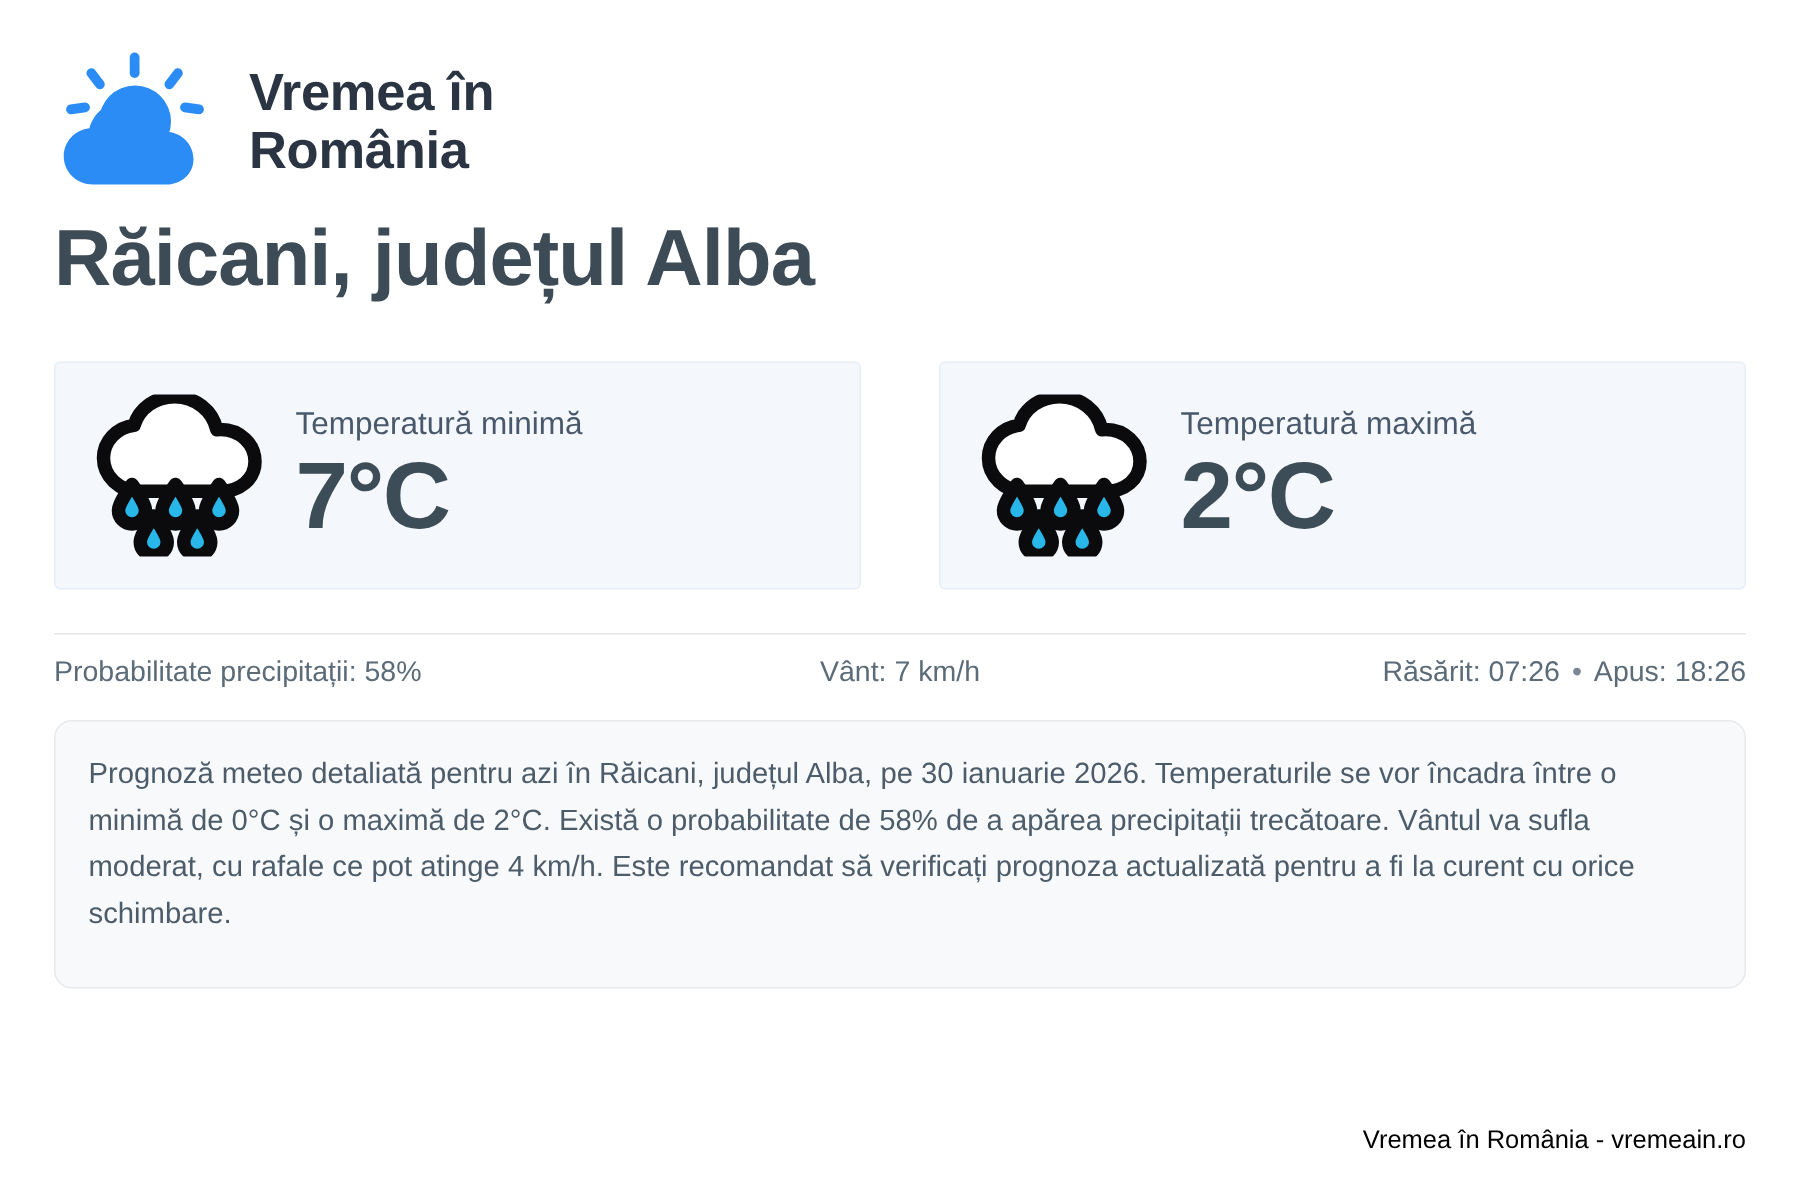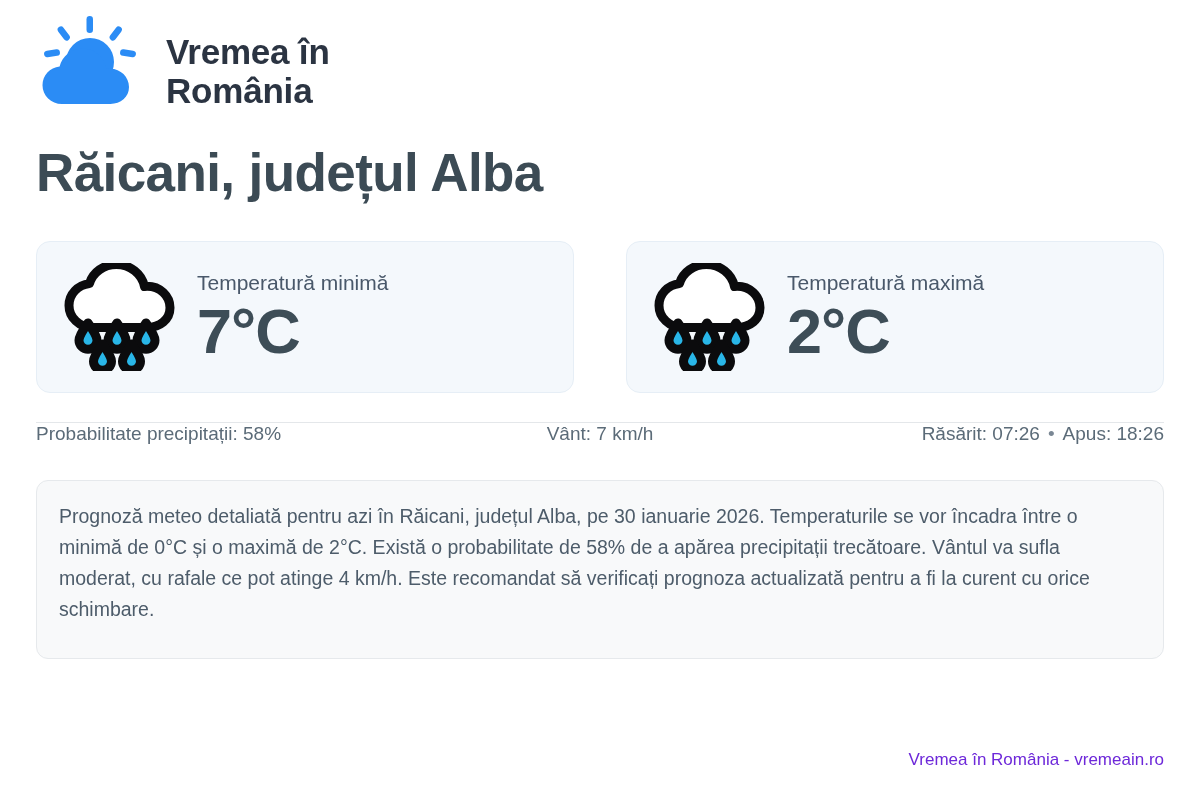--- a/index.html
+++ b/index.html
@@ -17,21 +17,21 @@
     position: relative;
     width: 1200px;
     height: 800px;
     background: #ffffff;
     padding: 0 36px;
   }
 
   
   .brand {
     display: flex;
-    align-items: flex-end;
+    align-items: center;
     gap: 22px;
     padding-top: 52px;
     height: 110px;
   }
   .brand-logo {
     width: 108px;
     height: 96px;
     flex: 0 0 108px;
     display: block;
   }
@@ -67,21 +67,21 @@
   .cards {
     display: flex;
     gap: 52px;
     margin-top: 40px;
   }
   .temp-card {
     flex: 1 1 0;
     height: 152px;
     background: #f4f8fc;
     border: 1px solid #e6eef6;
-    border-radius: 14px;
+    border-radius: 4px;
     display: flex;
     align-items: center;
     padding: 0 22px;
     gap: 22px;
   }
   .card-icon {
     width: 116px;
     height: 108px;
     flex: 0 0 116px;
   }
@@ -102,21 +102,21 @@
   }
 
   
   .divider {
     height: 1px;
     background: #e4e7ea;
     margin-top: 29px;
   }
   .stats {
     display: flex;
-    align-items: flex-start;
+    align-items: center;
     height: 52px;
     font-size: 19px;
     color: #5b6b78;
   }
   .stat { flex: 1 1 0; }
   .stat.left   { text-align: left; }
   .stat.center { text-align: center; }
   .stat.right  { text-align: right; }
   .stat .sep {
     display: inline-block;
@@ -135,21 +135,21 @@
     line-height: 1.58;
     color: #4d5c6a;
   }
 
   
   .footer {
     position: absolute;
     right: 36px;
     bottom: 30px;
     font-size: 17px;
-    color: #6d28d9;
+    color: #000000;
     text-align: center;
   }
 </style>
 </head>
 <body>
 
 <div class="page">
 
   <div class="brand">
     <svg class="brand-logo" viewBox="0 0 108 96" aria-hidden="true">

